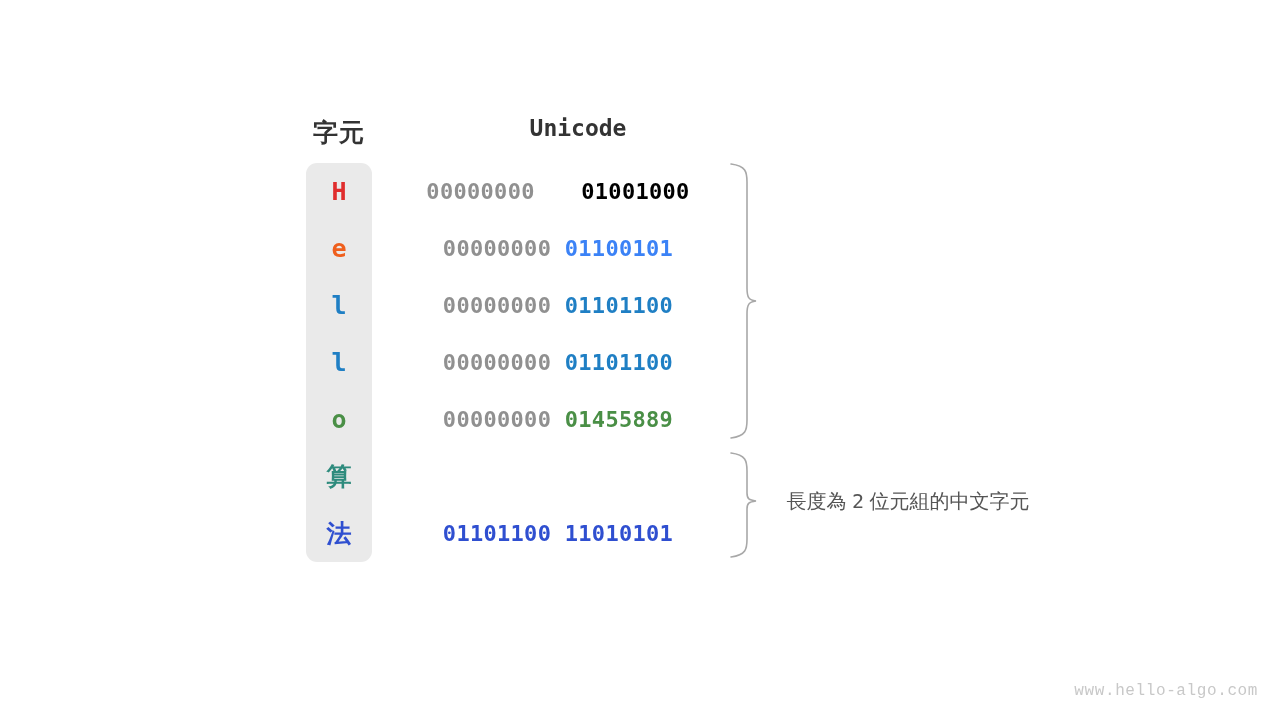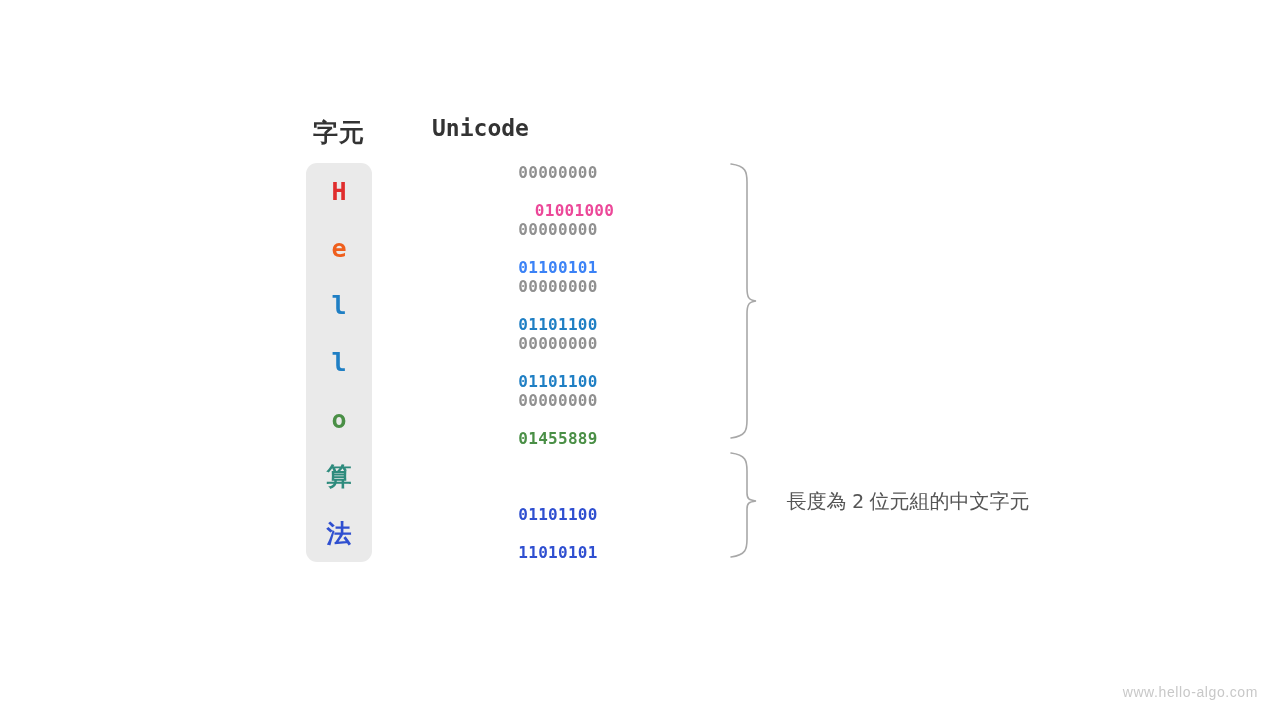--- a/index.html
+++ b/index.html
@@ -29,24 +29,24 @@
   #hdr-char {
     left: 306px;
     top: 116px;
     width: 66px;
     text-align: center;
     font-family: "Liberation Sans", "DejaVu Sans", sans-serif;
     font-size: 25px;
     letter-spacing: 1px;
   }
   #hdr-unicode {
-    left: 432px;
+    left: 452px;
     top: 115px;
     width: 252px;
-    text-align: left;
+    text-align: center;
     font-family: "DejaVu Sans Mono", "Liberation Mono", monospace;
     font-size: 23px;
   }
 
   
   #char-pill {
     position: absolute;
     left: 306px;
     top: 163px;
     width: 66px;
@@ -86,25 +86,24 @@
   .row .bits {
     position: absolute;
     left: 126px;
     top: 0;
     width: 252px;
     height: 57px;
     display: flex;
     align-items: center;
     justify-content: center;
     font-family: "DejaVu Sans Mono", "Liberation Mono", monospace;
-    font-size: 16px;
+    font-size: 22px;
     font-weight: bold;
     white-space: pre;
     letter-spacing: 0.3px;
-    flex-direction: column;
   }
   .bits .hi { color: #909090; }
 
   
   #braces {
     position: absolute;
     left: 0;
     top: 0;
     width: 1280px;
     height: 720px;
@@ -137,39 +136,39 @@
   .mono-in {
     font-family: "DejaVu Sans Mono", "Liberation Mono", monospace;
   }
 
   
   #watermark {
     position: absolute;
     right: 22px;
     bottom: 20px;
     color: #c8c8c8;
-    font-family: Liberation Sans, sans-serif;
-    font-size: 14px;
+    font-family: Liberation Mono, monospace;
+    font-size: 16px;
     letter-spacing: 0.6px;
   }
 </style>
 </head>
 <body>
 
 <div id="canvas">
 
   <div class="hdr" id="hdr-char">字元</div>
   <div class="hdr" id="hdr-unicode">Unicode</div>
 
   <div id="char-pill"></div>
 
   <div id="rows-container">
       <div class="row" style="top: 163px;">
         <div class="glyph latin" style="color: rgb(224, 45, 45);">H</div>
-        <div class="bits"><span class="hi">00000000</span><span> </span><span style="color: #ec4899; margin-left: 33px;">01001000</span></div>
+        <div class="bits"><span class="hi">00000000</span><span> </span><span style="color: #000000; margin-left: 33px;">01001000</span></div>
       </div>
       <div class="row" style="top: 220px;">
         <div class="glyph latin" style="color: rgb(239, 95, 29);">e</div>
         <div class="bits"><span class="hi">00000000</span><span> </span><span style="color: #3b82f6;">01100101</span></div>
       </div>
       <div class="row" style="top: 277px;">
         <div class="glyph latin" style="color: rgb(31, 127, 196);">l</div>
         <div class="bits"><span class="hi">00000000</span><span> </span><span style="color: rgb(31, 127, 196);">01101100</span></div>
       </div>
       <div class="row" style="top: 334px;">

